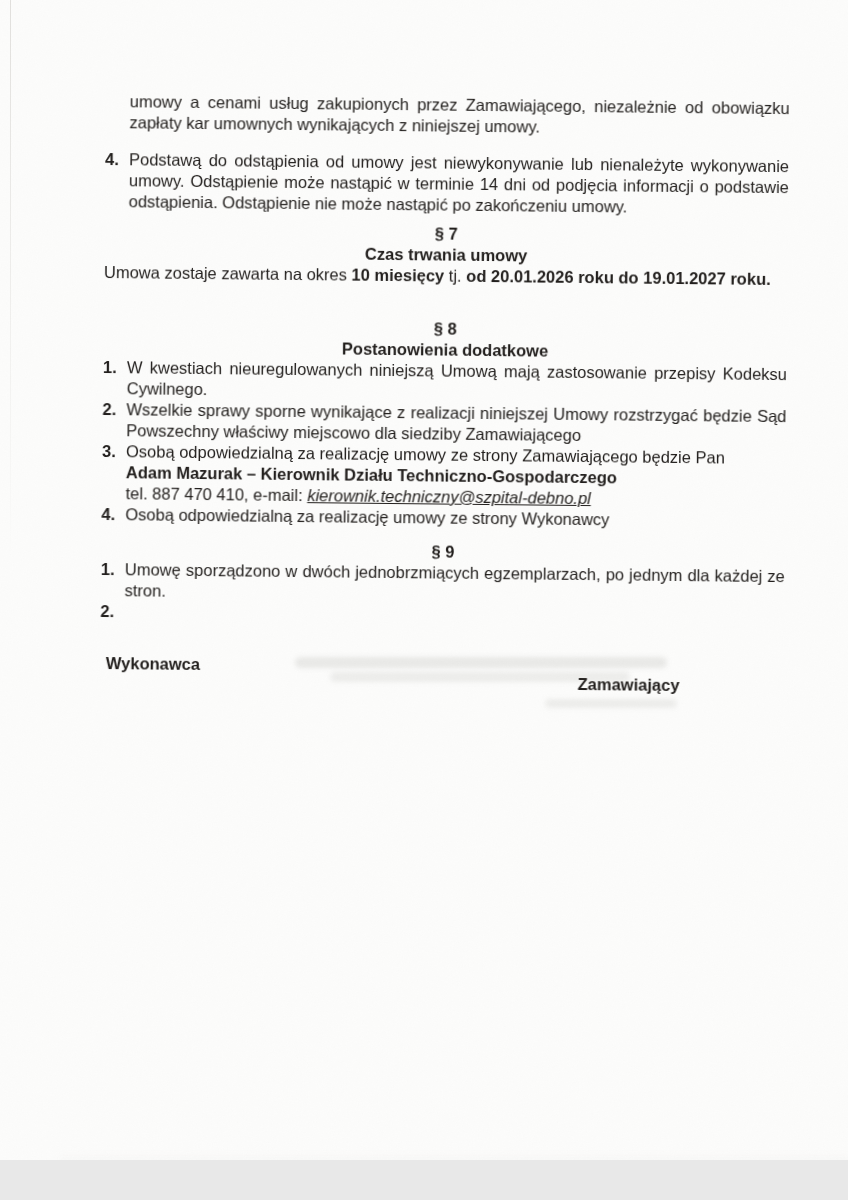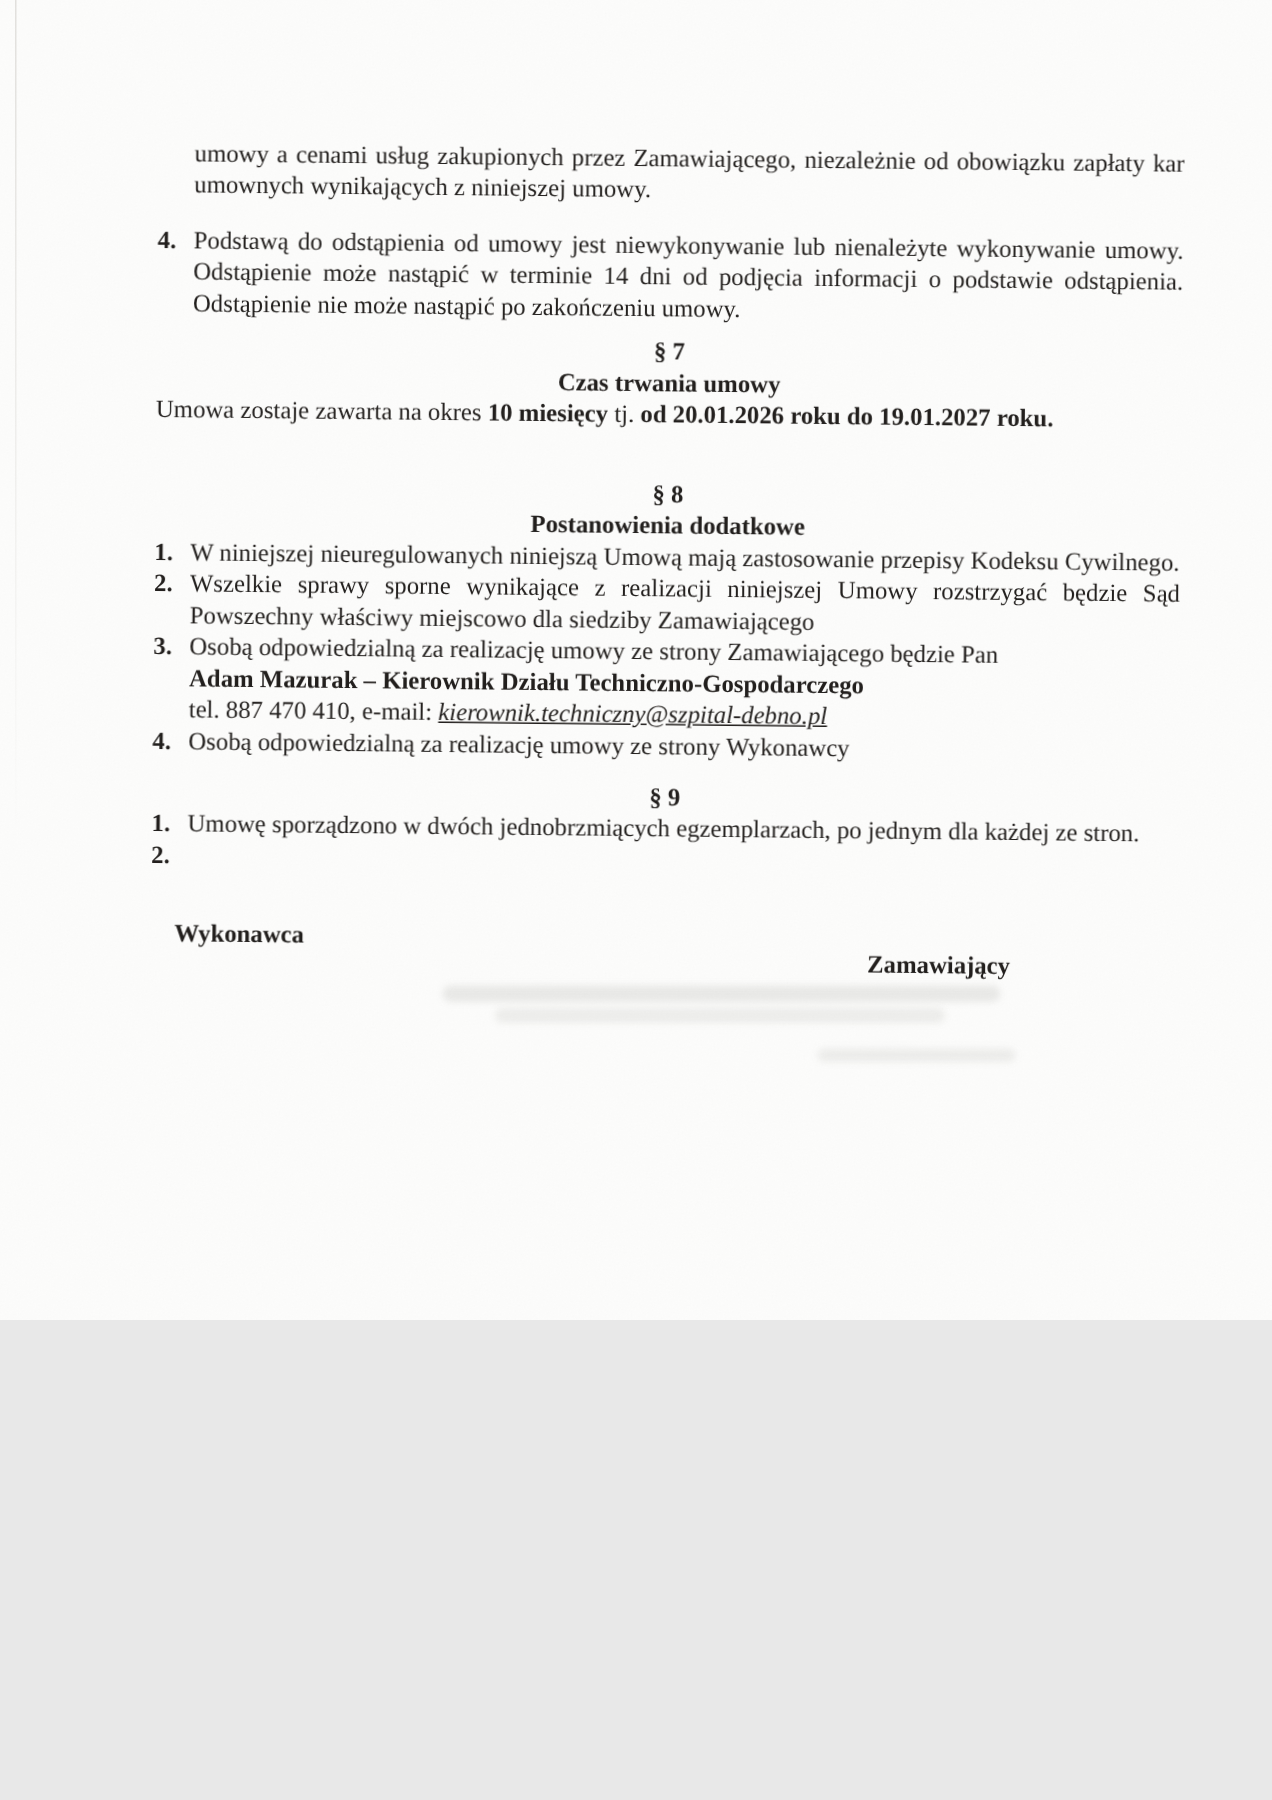--- a/index.html
+++ b/index.html
@@ -1,21 +1,21 @@
 <!DOCTYPE html>
 <html><head>
 <meta charset="utf-8">
 <style>
   html,body{margin:0;padding:0;background:#e8e8e8;}
   .page{
     position:relative;
-    width:848px;height:880px;
+    width:848px;height:1160px;
     background:#fcfcfb;
     overflow:hidden;
-    font-family:Liberation Serif, serif;
+    font-family:Liberation Sans, sans-serif;
   }
   
   .doc{
     position:absolute;left:106px;top:74px;width:684px;
     transform:rotate(0.6deg);
     transform-origin:0 0;
     color:#221f1d;
     font-size:16.5px;line-height:21px;
     filter:blur(0.26px);
   }
@@ -23,21 +23,21 @@
   .row{position:relative;padding-left:24px;margin:0;}
   .row .num{position:absolute;left:0;top:0;width:24px;font-weight:bold;}
   .hang{padding-left:24px;}
   .sec-head{text-align:center;font-weight:bold;margin:0;}
   .mt-s7{margin-top:8px;}
   .mt-s8{margin-top:32px;}
   .mt-s9{margin-top:13px;}
   b,strong{font-weight:bold;}
   .email{font-style:italic;text-decoration:underline;}
   .sig-row{position:relative;height:22px;margin-top:52px;font-weight:bold;}
-  .sig-left{position:absolute;left:16px;top:0;}
+  .sig-left{position:absolute;left:6px;top:0;}
   .sig-right{position:absolute;left:478px;top:16px;}
   
   .noise{position:absolute;left:0;top:0;width:848px;height:1200px;pointer-events:none;opacity:.45;}
   .bleed{position:absolute;border-radius:6px;background:rgba(112,106,99,0.13);filter:blur(2.5px);pointer-events:none;}
   .bleed-a{left:295px;top:657px;width:372px;height:11px;}
   .bleed-b{left:330px;top:672px;width:300px;height:10px;background:rgba(112,106,99,0.10);}
   .bleed-c{left:545px;top:699px;width:132px;height:9px;background:rgba(112,106,99,0.10);}
   .bottom-smudge{
     position:absolute;left:60px;top:1150px;width:788px;height:48px;
     background:linear-gradient(to bottom, rgba(130,124,116,0) 0%, rgba(130,124,116,0.10) 80%, rgba(130,124,116,0.06) 100%);
@@ -83,21 +83,21 @@
 
     <p class="sec-head mt-s7">§ 7</p>
     <p class="sec-head">Czas trwania umowy</p>
     <p style="margin:0;"><span>Umowa zostaje zawarta na okres </span><b>10 miesięcy</b><span> tj. </span><b>od 20.01.2026 roku do 19.01.2027 roku.</b></p>
 
     <p class="sec-head mt-s8">§ 8</p>
     <p class="sec-head">Postanowienia dodatkowe</p>
 
     <div class="row just">
       <span class="num">1.</span>
-      <span>W niniejszej nieuregulowanych niniejszą Umową mają zastosowanie przepisy Kodeksu Cywilnego.</span>
+      <span>W kwestiach nieuregulowanych niniejszą Umową mają zastosowanie przepisy Kodeksu Cywilnego.</span>
     </div>
     <div class="row just">
       <span class="num">2.</span>
       <span>Wszelkie sprawy sporne wynikające z realizacji niniejszej Umowy rozstrzygać będzie Sąd Powszechny właściwy miejscowo dla siedziby Zamawiającego</span>
     </div>
     <div class="row">
       <span class="num">3.</span>
       <span>Osobą odpowiedzialną za realizację umowy ze strony Zamawiającego będzie Pan</span><br>
       <strong>Adam Mazurak – Kierownik Działu Techniczno-Gospodarczego</strong><br>
       <span>tel. 887 470 410,  e-mail:  </span><span class="email">kierownik.techniczny@szpital-debno.pl</span>

